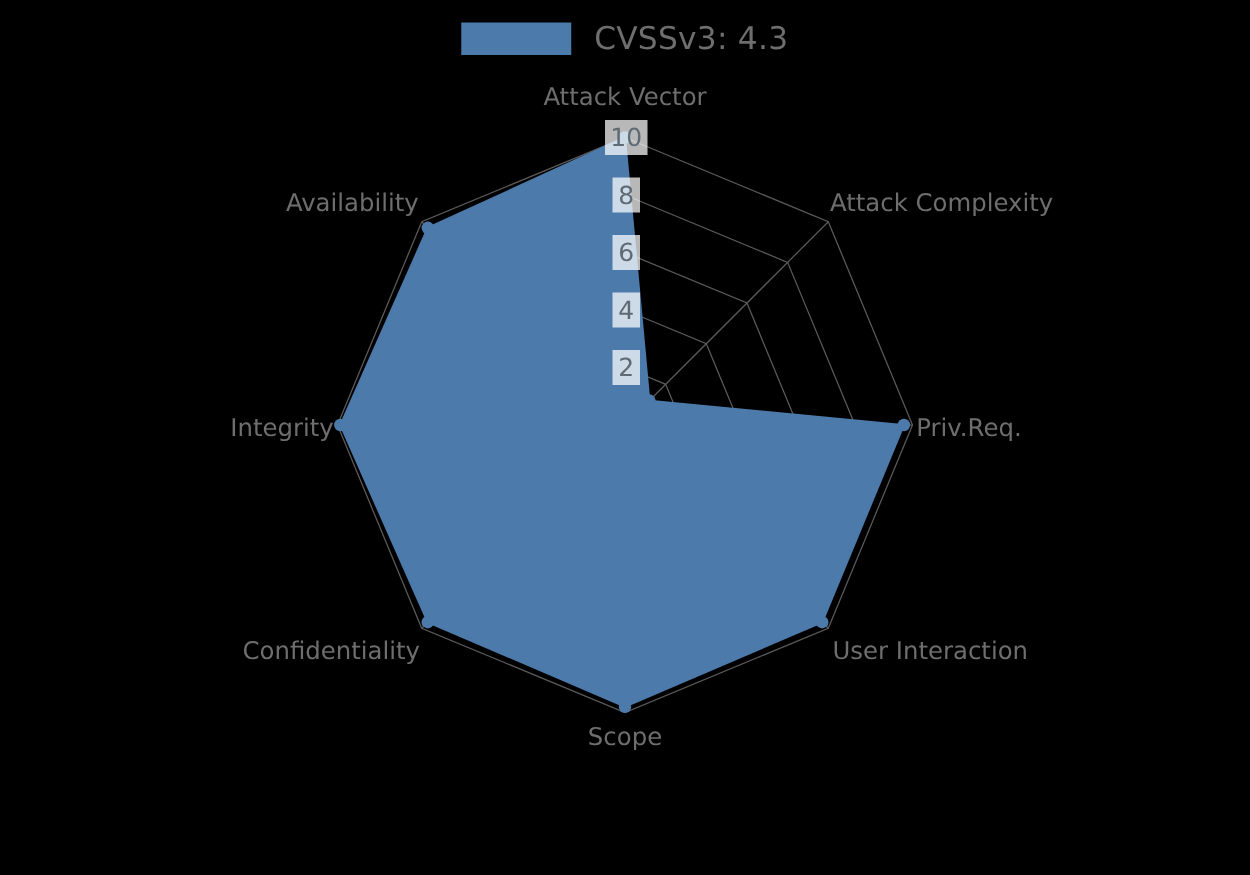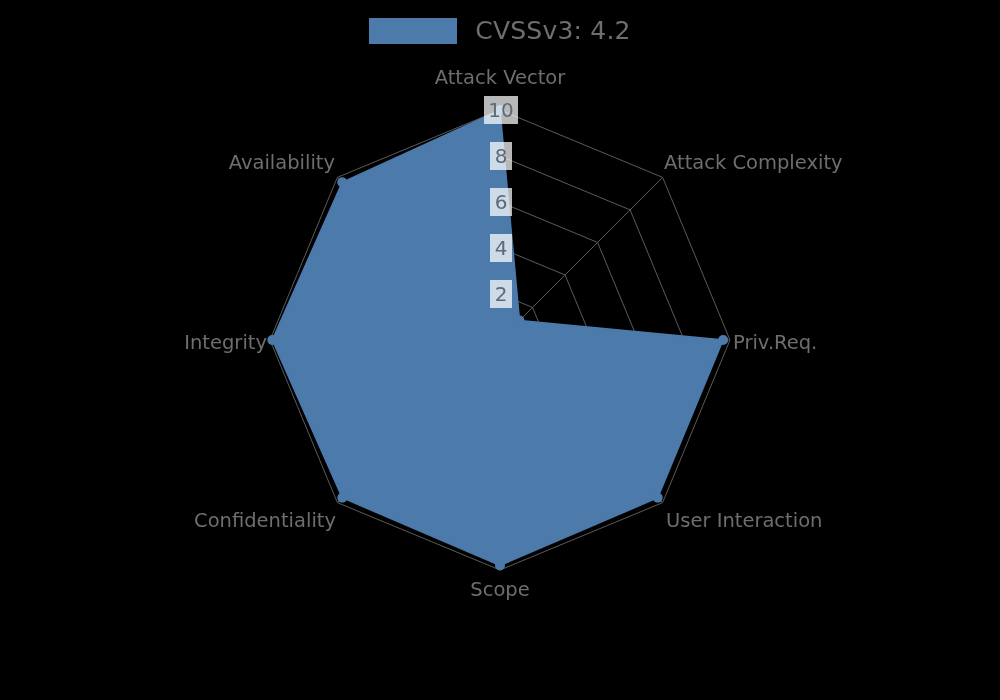--- a/index.html
+++ b/index.html
@@ -80,21 +80,21 @@
     fill-opacity: 0.72;
   }
 </style>
 </head>
 <body>
 
 <div id="chart-root">
 
   <div class="legend">
     <div class="legend-swatch"></div>
-    <div class="legend-label">CVSSv3: 4.2</div>
+    <div class="legend-label">CVSSv3: 4.3</div>
   </div>
 
   <svg class="radar" width="1000" height="700" viewBox="0 0 1000 700">
 
     <g id="grid-rings">
         <polygon points="500.00,294.00 532.53,307.47 546.00,340.00 532.53,372.53 500.00,386.00 467.47,372.53 454.00,340.00 467.47,307.47" class="grid-line"></polygon>
         <polygon points="500.00,248.00 565.05,274.95 592.00,340.00 565.05,405.05 500.00,432.00 434.95,405.05 408.00,340.00 434.95,274.95" class="grid-line"></polygon>
         <polygon points="500.00,202.00 597.58,242.42 638.00,340.00 597.58,437.58 500.00,478.00 402.42,437.58 362.00,340.00 402.42,242.42" class="grid-line"></polygon>
         <polygon points="500.00,156.00 630.11,209.89 684.00,340.00 630.11,470.11 500.00,524.00 369.89,470.11 316.00,340.00 369.89,209.89" class="grid-line"></polygon>
         <polygon points="500.00,110.00 662.63,177.37 730.00,340.00 662.63,502.63 500.00,570.00 337.37,502.63 270.00,340.00 337.37,177.37" class="grid-line"></polygon>

